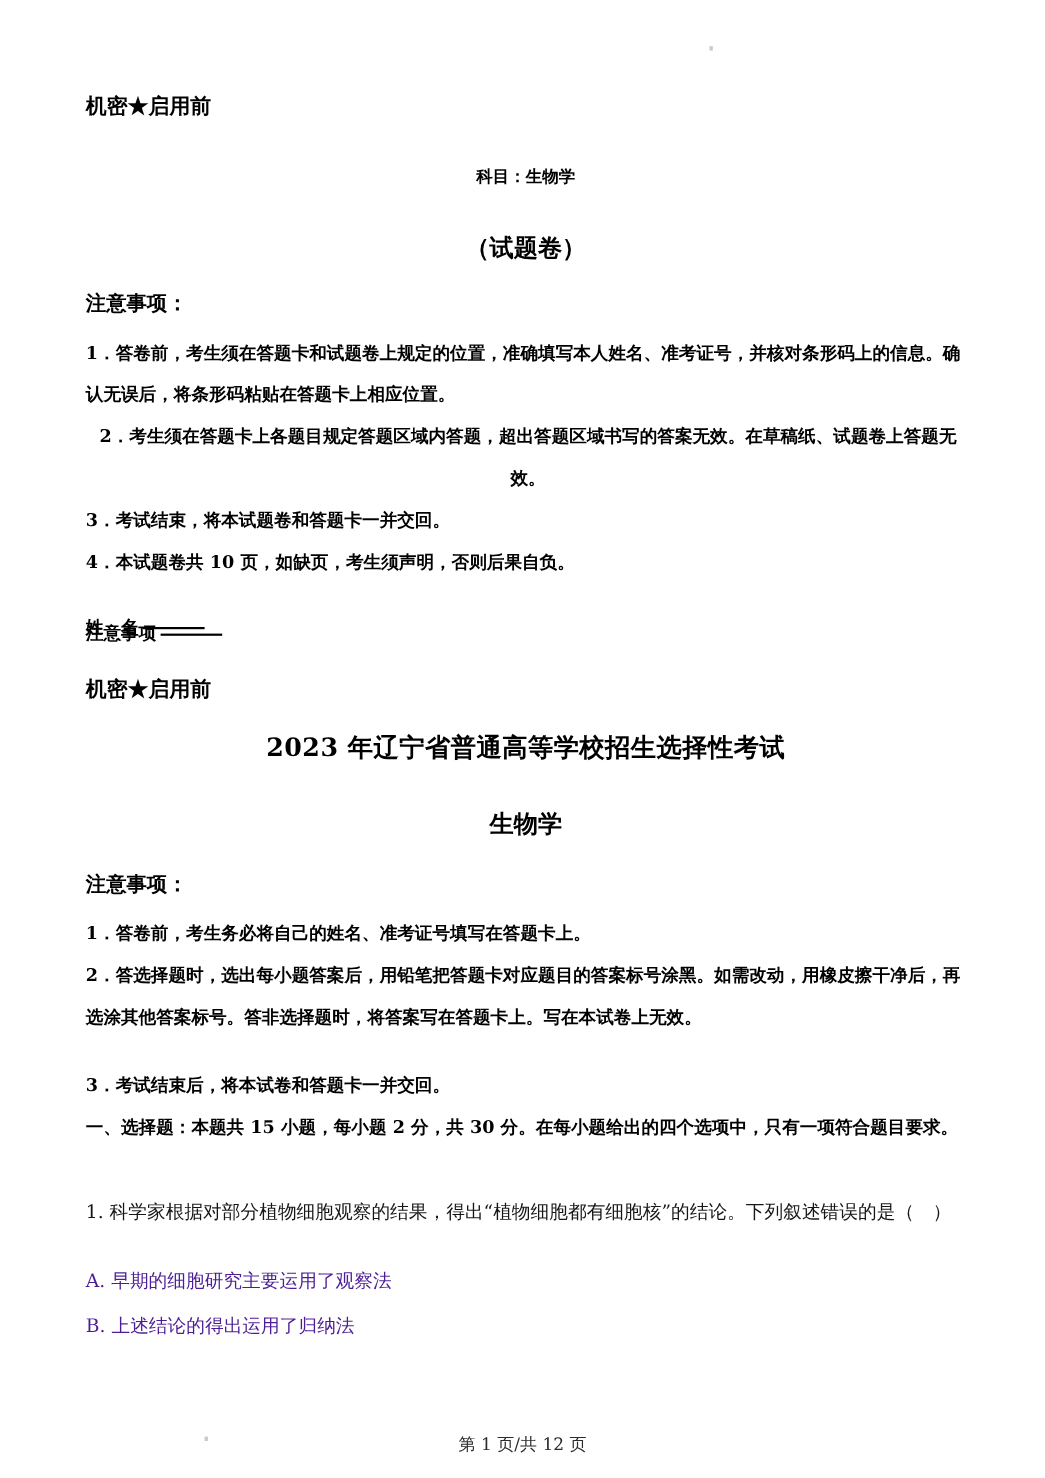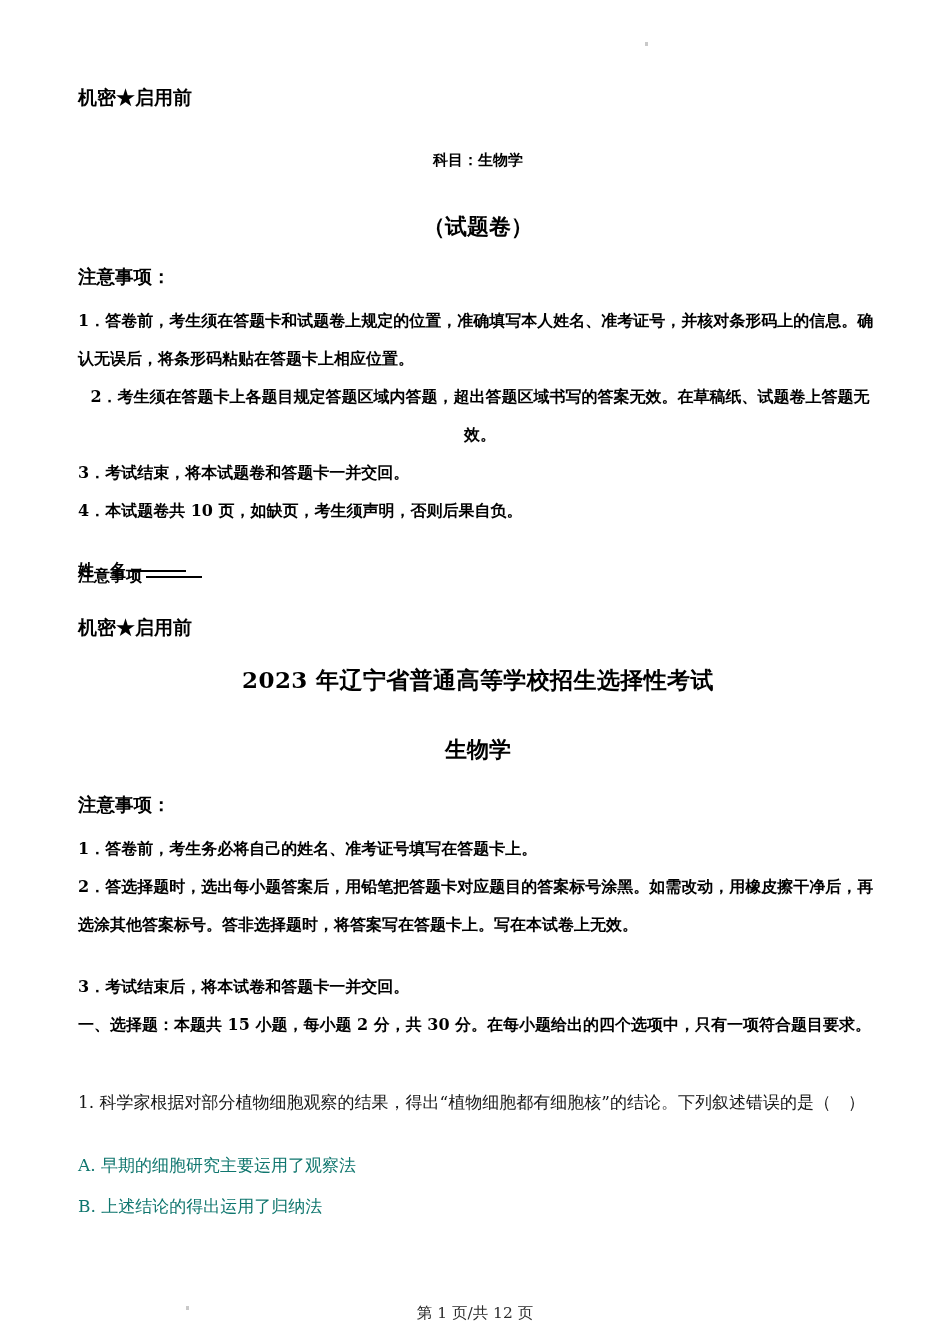--- a/index.html
+++ b/index.html
@@ -87,21 +87,21 @@
     font-weight: bold;
   }
   .question-text {
     font-size: 17px;
     font-weight: normal;
     color: #161616;
   }
   .option-text {
     font-size: 17px;
     font-weight: normal;
-    color: #0f766e;
+    color: #4c1d95;
   }
   .footer {
     position: absolute;
     left: 0;
     width: 950px;
     text-align: center;
     font-size: 15.5px;
     color: #2b2b2b;
     font-weight: normal;
   }

